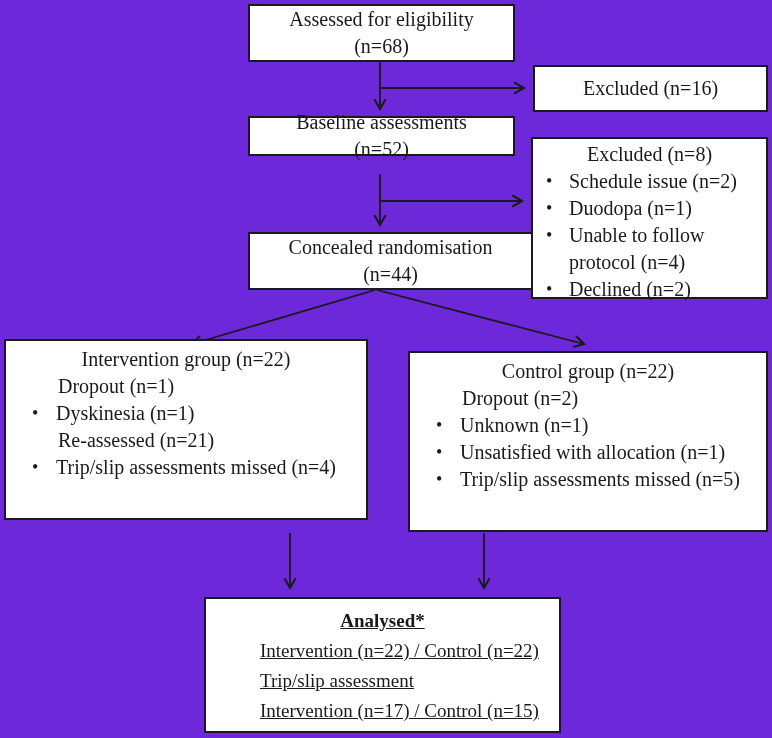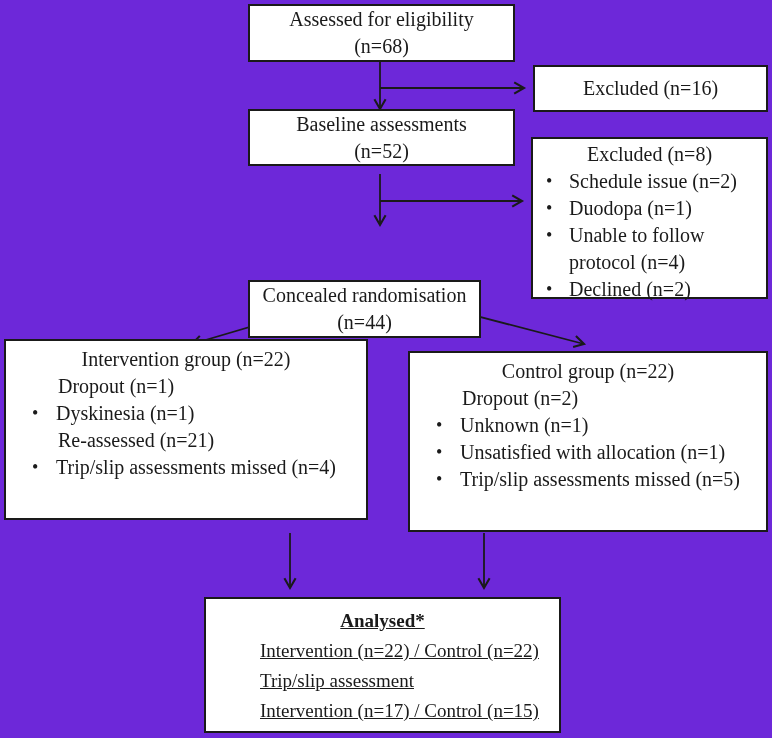--- a/index.html
+++ b/index.html
@@ -26,23 +26,23 @@
   .bullet-line{position:relative;padding-left:50px;}
   .bullet-line .bullet{position:absolute;left:26px;top:0;font-size:18px;}
   
   .tight .bullet-line{padding-left:36px;}
   .tight .bullet-line .bullet{left:13px;}
   .bold{font-weight:bold;}
   .u{text-decoration:underline;}
 
   #b-assessed{left:248px;top:4px;width:267px;height:58px;}
   #b-excluded16{left:533px;top:65px;width:235px;height:47px;align-items:center;}
-  #b-baseline{left:248px;top:109px;width:267px;height:57px;}
+  #b-baseline{left:248px;top:116px;width:267px;height:40px;}
   #b-excluded8{left:531px;top:137px;width:237px;height:162px;padding-top:2px;}
-  #b-randomisation{left:248px;top:232px;width:233px;height:58px;margin-top:48px;}
+  #b-randomisation{left:248px;top:232px;width:285px;height:58px;}
   #b-intervention{left:4px;top:339px;width:364px;height:181px;padding-top:5px;}
   #b-control{left:408px;top:351px;width:360px;height:181px;padding-top:5px;}
   #b-analysed{left:204px;top:597px;width:357px;height:136px;padding-top:7px;line-height:30px;font-size:19px;}
   #b-analysed .plain-line{padding-left:12px;}
 </style>
 </head>
 <body>
 
 <div class="canvas">
 

